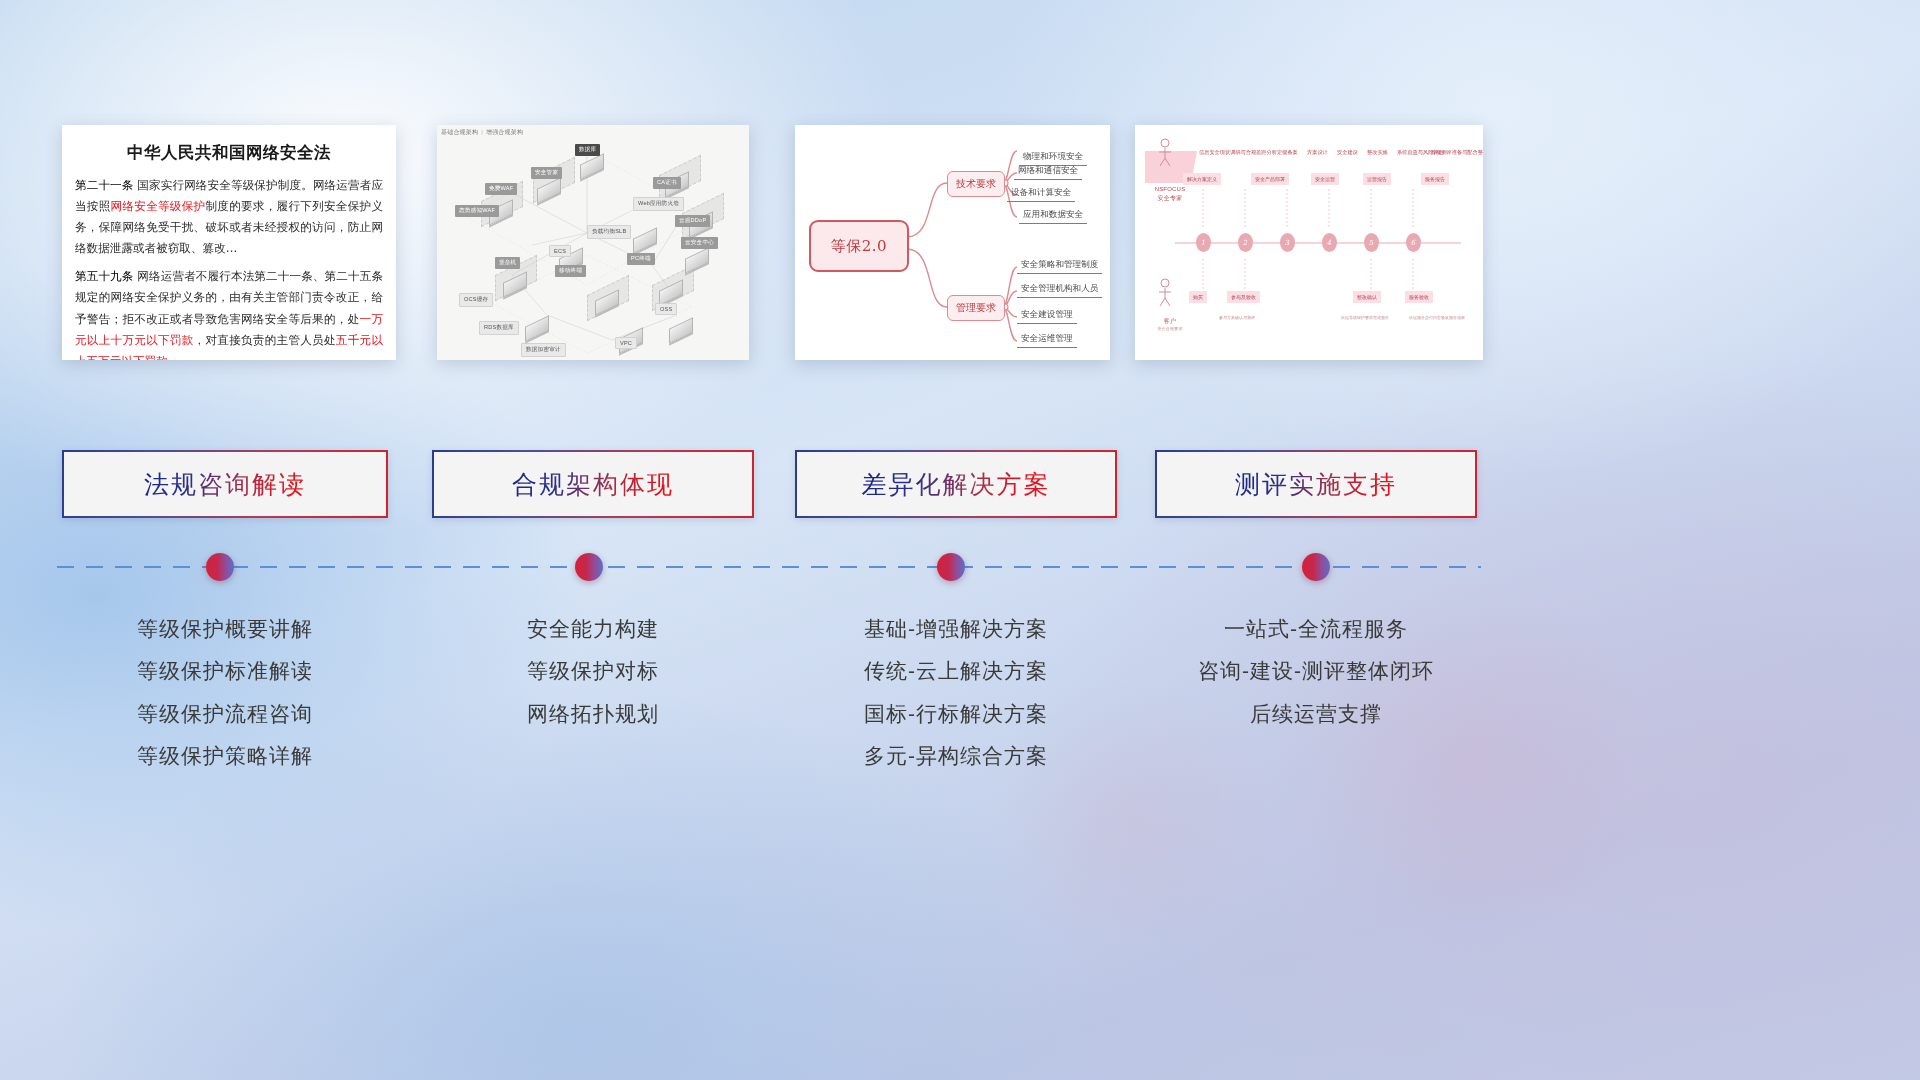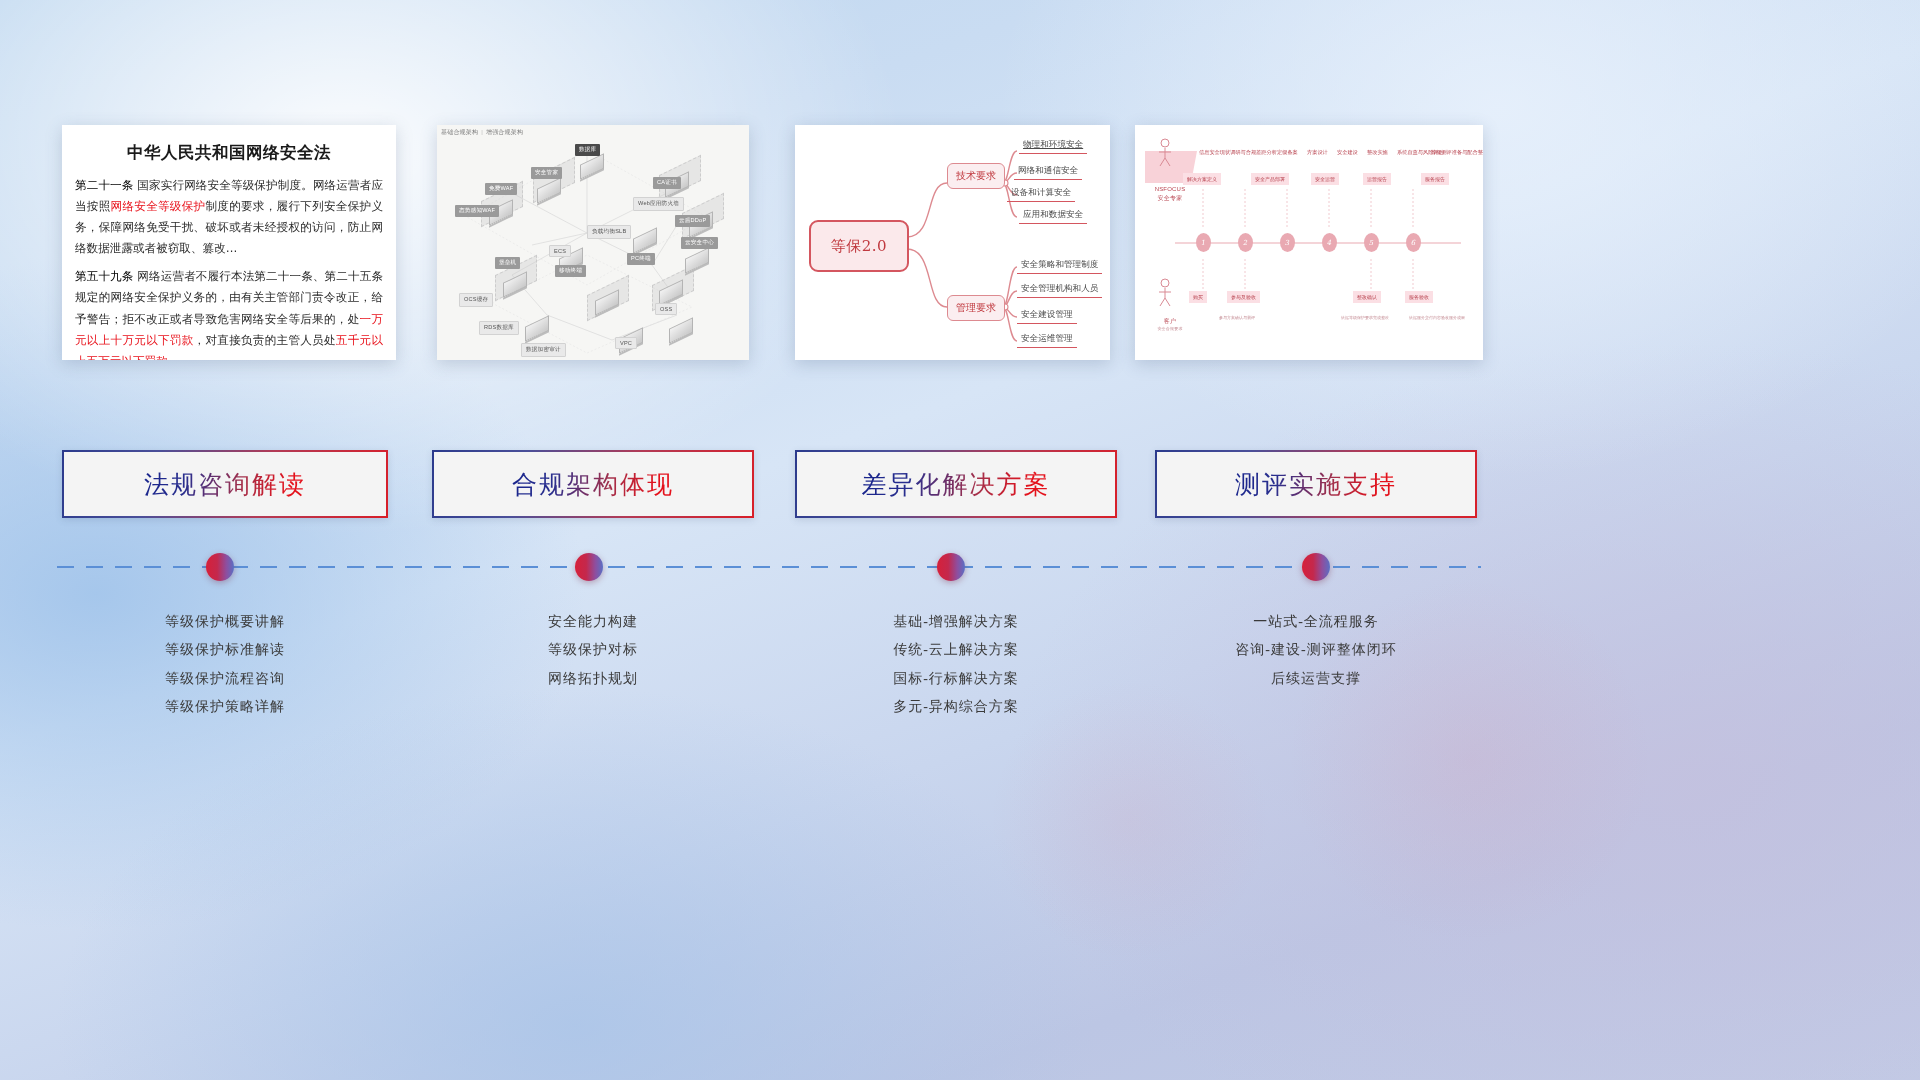--- a/index.html
+++ b/index.html
@@ -108,22 +108,22 @@
   
   .tline{position:absolute;left:57px;top:566px;width:1424px;height:2px;
          background:repeating-linear-gradient(90deg,#5b8fd6 0 17px,transparent 17px 29px);}
   .dot{position:absolute;width:28px;height:28px;border-radius:50%;top:553px;
        background:linear-gradient(90deg,#d6203a 0%,#c4284c 40%,#8f4e9e 72%,#5b6fc4 100%);
        box-shadow:0 2px 6px rgba(120,40,70,.35);}
   .d1{left:206px;} .d2{left:575px;} .d3{left:937px;} .d4{left:1302px;}
 
   
   .list{position:absolute;top:608px;text-align:center;color:#3a3a3a;}
-  .list div{font-size:14px;line-height:2.02;letter-spacing:1px;white-space:nowrap;
-            font-family:Liberation Serif, serif;}
+  .list div{font-size:21px;line-height:2.02;letter-spacing:1px;white-space:nowrap;
+            font-family:Liberation Sans, sans-serif;}
   .l1{left:62px;width:326px;}
   .l2{left:432px;width:322px;}
   .l3{left:795px;width:322px;}
   .l4{left:1155px;width:322px;top:608px;}
 </style>
 </head>
 <body>
 
 <div id="bg"></div>
 <div id="bg2"></div>
@@ -219,24 +219,24 @@
             <path d="M208 182 C214 182 214 166 222 166"></path>
             <path d="M208 182 C214 182 214 192 222 192"></path>
             <path d="M208 182 C214 182 214 216 222 216"></path>
           </g>
           <circle cx="210" cy="58" r="3" fill="#fff" stroke="#dd8a90" stroke-width="1.1"></circle>
           <circle cx="210" cy="182" r="3" fill="#fff" stroke="#dd8a90" stroke-width="1.1"></circle>
         </svg>
 
         <div class="root">等保2.0</div>
 
-        <div class="br" style="left:152px;top:38px;">技术要求</div>
+        <div class="br" style="left:152px;top:46px;">技术要求</div>
         <div class="br" style="left:152px;top:170px;">管理要求</div>
 
-        <div class="leaf" style="left:224px;top:14px;text-decoration:underline;">物理和环境安全</div>
+        <div class="leaf" style="left:224px;top:26px;">物理和环境安全</div>
         <div class="leaf" style="left:219px;top:40px;">网络和通信安全</div>
         <div class="leaf" style="left:212px;top:62px;">设备和计算安全</div>
         <div class="leaf" style="left:224px;top:84px;">应用和数据安全</div>
 
         <div class="leaf" style="left:222px;top:134px;">安全策略和管理制度</div>
         <div class="leaf" style="left:222px;top:158px;">安全管理机构和人员</div>
         <div class="leaf" style="left:222px;top:184px;">安全建设管理</div>
         <div class="leaf" style="left:222px;top:208px;">安全运维管理</div>
       </div>
     </div>

